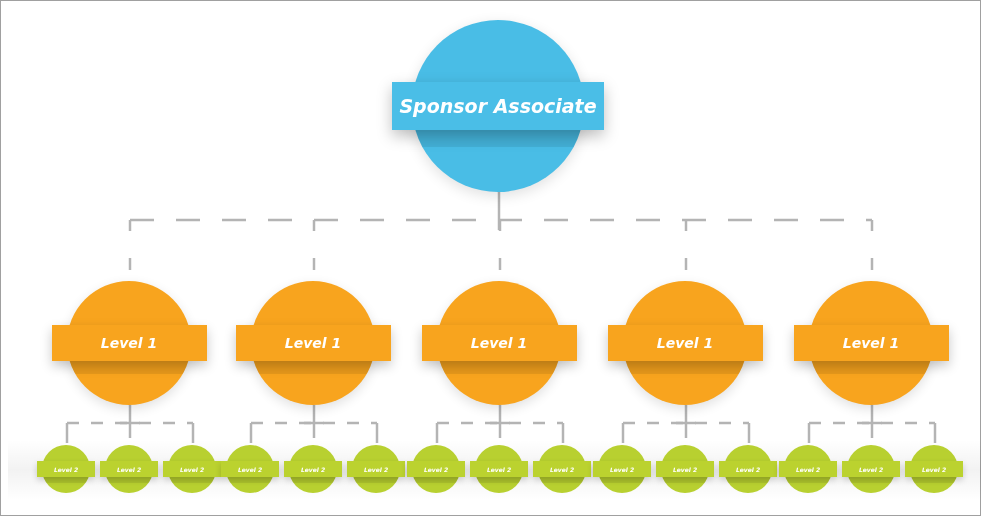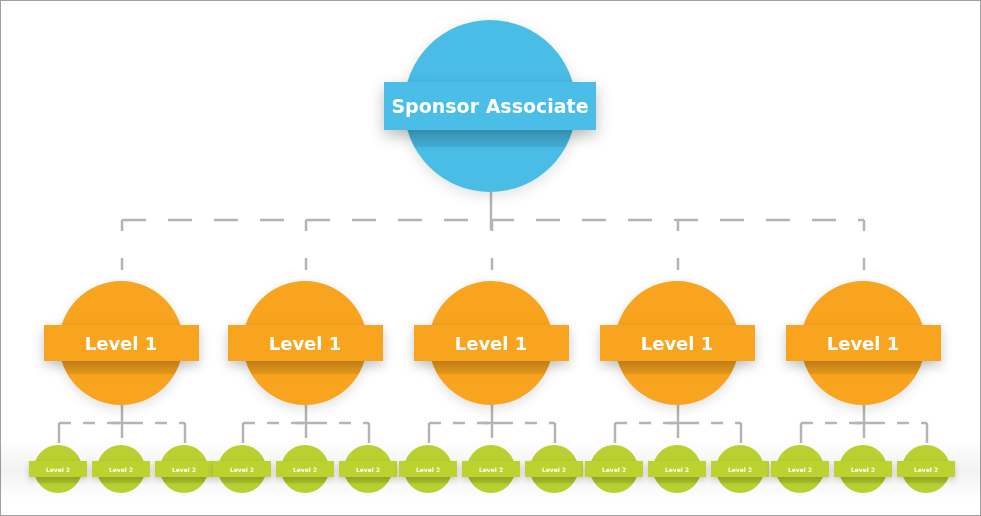--- a/index.html
+++ b/index.html
@@ -1,27 +1,27 @@
 <!DOCTYPE html>
 <html><head>
 <meta charset="utf-8">
 <style>
   html, body { margin:0; padding:0; background:#ffffff; }
   body { width:981px; height:516px; overflow:hidden; position:relative; font-family:"DejaVu Sans", sans-serif; }
   #frame { position:absolute; left:0; top:0; width:979px; height:514px; border:1px solid #a0a0a0; border-right:2px solid #a0a0a0; border-bottom:2px solid #a0a0a0; box-sizing:content-box; }
-  #stage { position:absolute; left:0; top:0; width:793px; height:516px; }
+  #stage { position:absolute; left:8px; top:0; width:793px; height:516px;font-style:italic; }
   .band { position:absolute; left:0; width:981px; height:60px; top:440px;
     background:linear-gradient(to bottom, rgba(0,0,0,0) 0%, rgba(0,0,0,0.05) 50%, rgba(0,0,0,0) 100%); }
   .node { position:absolute; }
   .circle { position:absolute; border-radius:50%; overflow:hidden; }
   .banner { position:absolute; display:flex; align-items:center; justify-content:center; color:#ffffff; font-weight:bold; white-space:nowrap; }
   .root .circle { background:#49bde6; box-shadow:0 4px 14px rgba(0,0,0,0.12); }
   .root .banner { background:#4abee7; font-size:19px; box-shadow:0 6px 14px rgba(0,0,0,0.25); }
   .l1 .circle { background:#f8a41e; box-shadow:0 4px 12px rgba(0,0,0,0.12); }
-  .l1 .banner { background:#f8a41e; font-size:18px; box-shadow:0 5px 12px rgba(0,0,0,0.22); }
+  .l1 .banner { background:#f8a41e; font-size:14px; box-shadow:0 5px 12px rgba(0,0,0,0.22); }
   .l2 .circle { background:#b8d030; }
   .l2 .banner { background:#bbd22f; font-size:6px; box-shadow:0 3px 6px rgba(0,0,0,0.18); }
   .circle .shade { position:absolute; left:0; width:100%; background:rgba(0,0,0,0.07); }
   svg.lines { position:absolute; left:0; top:0; }
 </style>
 </head>
 <body>
 
 <div id="frame"></div>
 <div id="stage">

